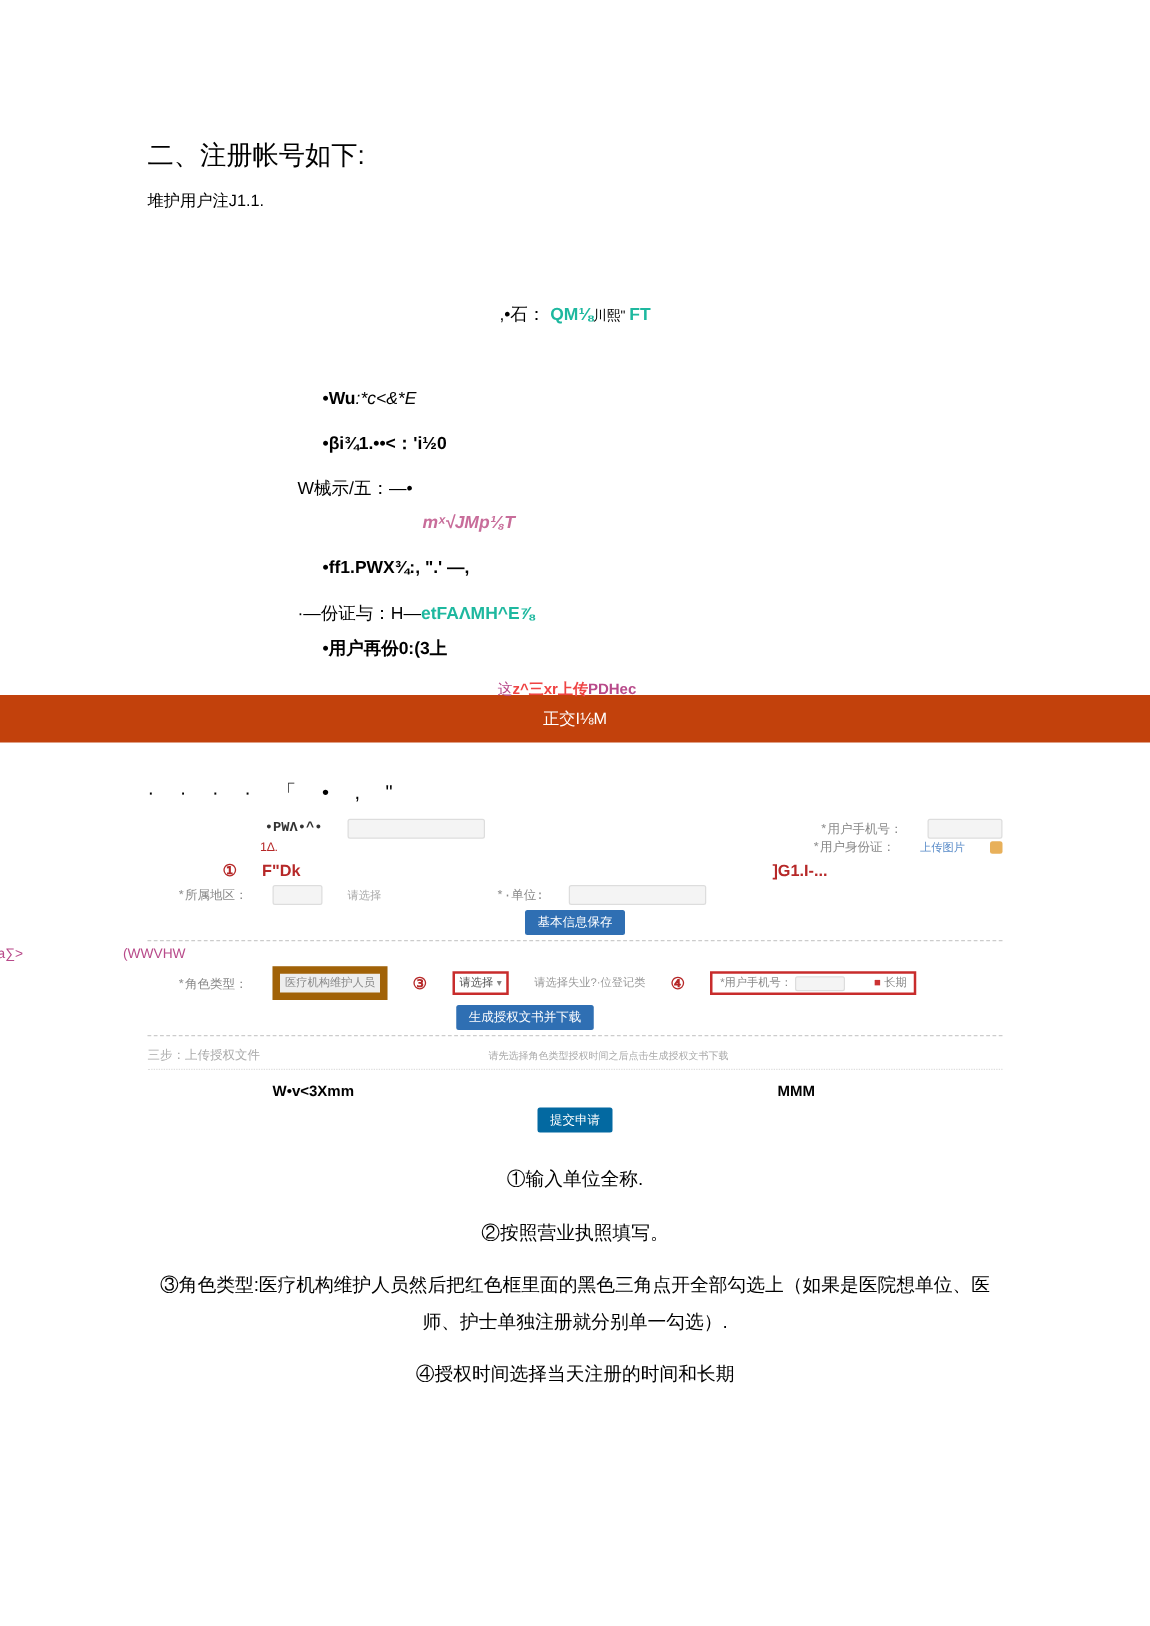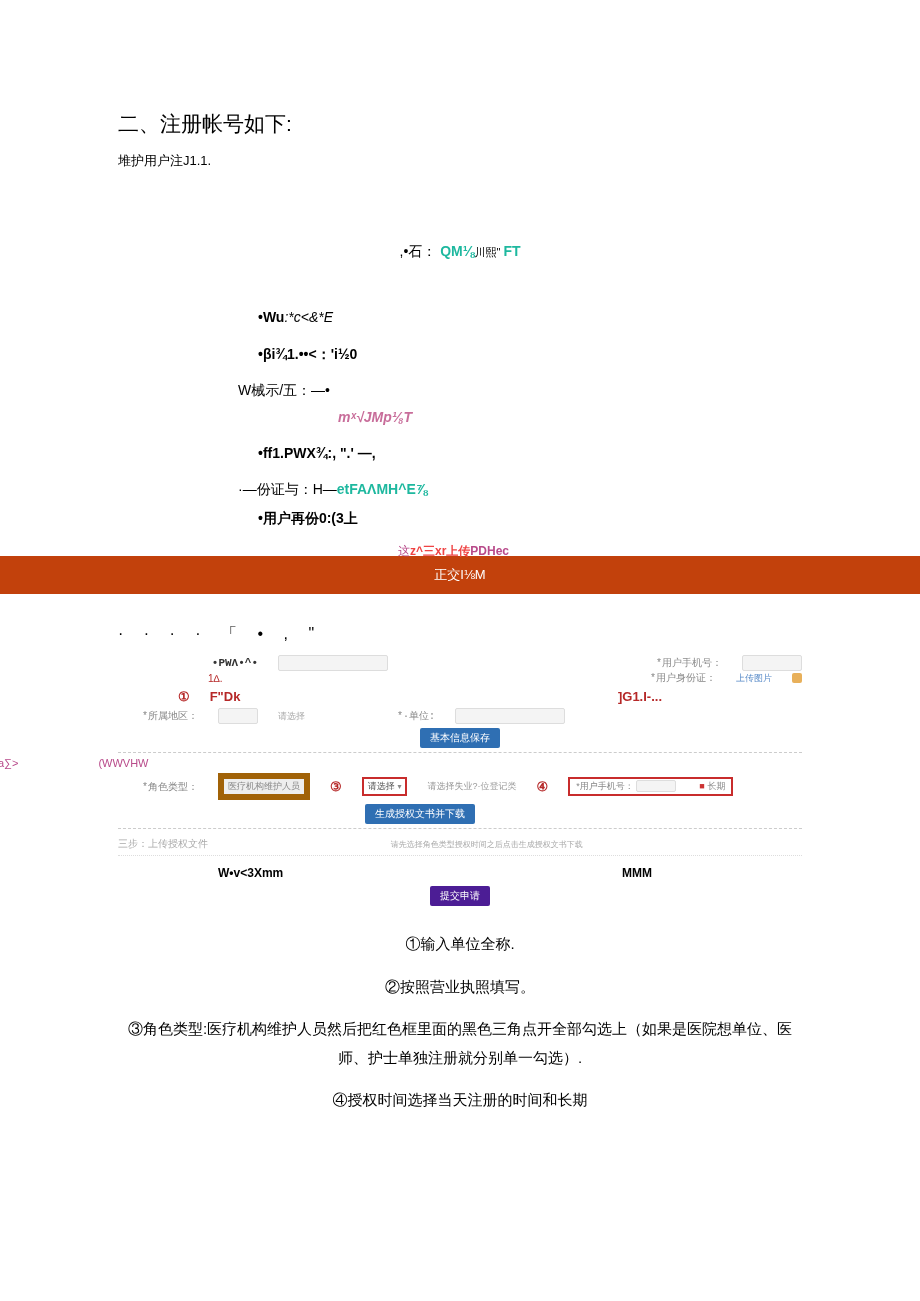--- a/index.html
+++ b/index.html
@@ -278,21 +278,21 @@
     </div>
 
   </div>
 
   <div class="flex-between">
     <span style="margin-left:100px;">W•v&lt;3Xmm</span>
     <span style="margin-right:150px;">MMM</span>
   </div>
 
   <div style="text-align:center;margin-top:-14px;margin-bottom:24px;">
-    <span class="blue-btn" style="background:#4c1d95;">提交申请</span>
+    <span class="blue-btn" style="background:#0369a1;">提交申请</span>
   </div>
 
   <div class="para">①输入单位全称.</div>
   <div class="para">②按照营业执照填写。</div>
   <div class="para">③角色类型:医疗机构维护人员然后把红色框里面的黑色三角点开全部勾选上（如果是医院想单位、医师、护士单独注册就分别单一勾选）.</div>
   <div class="para">④授权时间选择当天注册的时间和长期</div>
 
 </div>
 
 </body></html>

